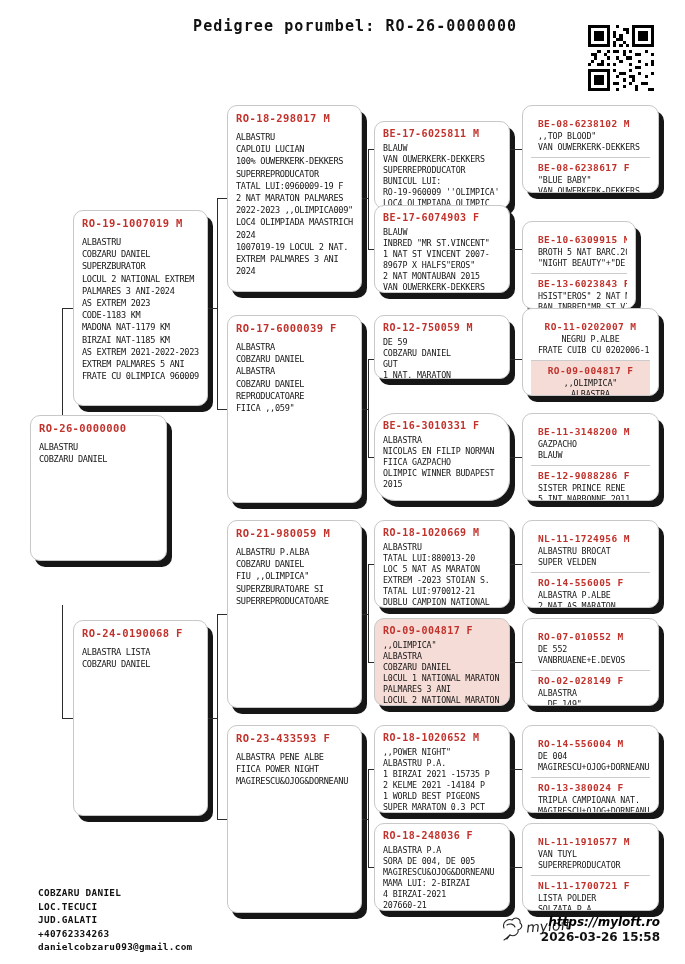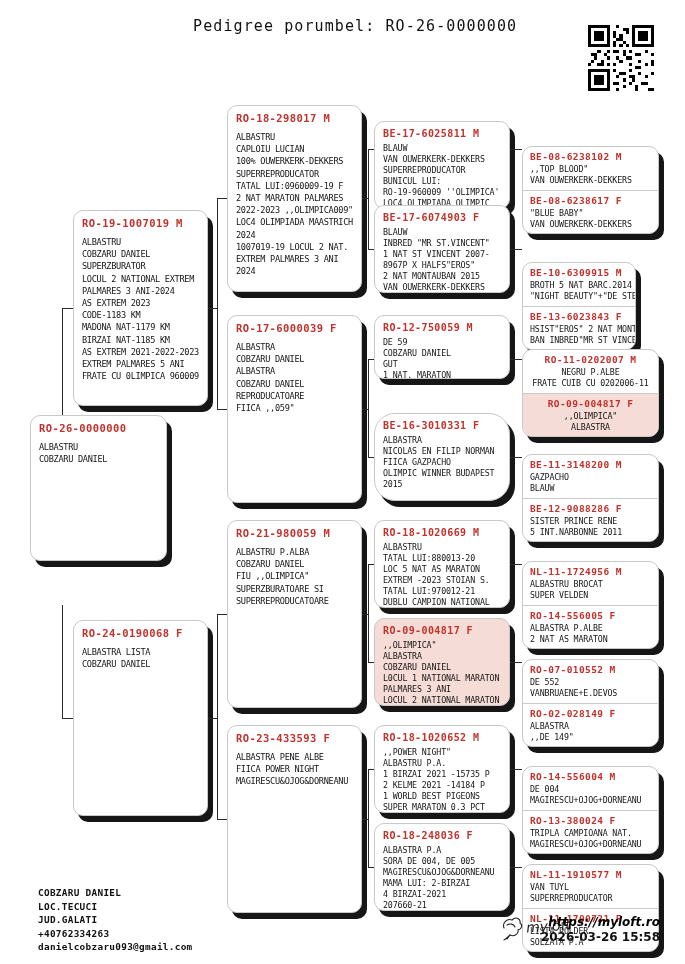--- a/index.html
+++ b/index.html
@@ -1,30 +1,30 @@
 <!DOCTYPE html>
 <html style="--id-red: #c2322c; --highlight-pink: #f6dcd6; --shadow-dark: #161616; --border-gray: #c8c8c8; --page-num-gray: #c9c9c9;"><head>
 <meta charset="utf-8">
 <style>
   html,body{margin:0;padding:0;background:#ffffff;}
   .page{position:relative;width:685px;height:964px;background:#fff;overflow:hidden;
         font-family:"DejaVu Sans Mono", monospace;color:#111;}
-  .doc-title{position:absolute;left:193px;top:17px;font-size:15px;font-weight:normal;
+  .doc-title{position:absolute;left:193px;top:17px;font-size:15px;font-weight:bold;
              letter-spacing:1.1px;white-space:nowrap;}
   .qr{position:absolute;left:588px;top:25px;width:66px;height:66px;}
   
   .pbox{position:absolute;background:#fff;border:1px solid var(--border-gray);
         border-radius:10px;box-shadow:5px 6px 0 0 var(--shadow-dark);
         padding:6px 8px;box-sizing:border-box;overflow:hidden;}
   .pid{color:var(--id-red);font-weight:bold;font-size:10.5px;letter-spacing:.4px;
        margin-bottom:7px;white-space:nowrap;}
   .ptext{font-size:8.6px;line-height:12.2px;letter-spacing:-0.3px;white-space:pre;color:#141414;}
   .g4 .pid{font-size:10px;margin-bottom:4px;}
   .g4 .ptext{font-size:8.3px;line-height:11px;letter-spacing:-0.15px;}
-  .g5{padding:0;margin-top:41px;}
+  .g5{padding:8px;}
   .g5 .entry{padding:4px 7px 3px;height:43px;box-sizing:border-box;overflow:hidden;}
   .g5 .entry + .entry{border-top:1px solid #ccc;}
   .g5 .pid{font-size:9.5px;margin-bottom:2px;}
   .g5 .ptext{font-size:8.3px;line-height:10.6px;letter-spacing:-0.15px;}
   .pink{background:var(--highlight-pink);}
   .entry.pink{border-radius:0 0 9px 9px;}
   .conn{position:absolute;background:#2b2b2b;}
   .conn.h{height:1px;}
   .conn.v{width:1px;}
   .owner{position:absolute;left:38px;top:886px;font-size:9.4px;font-weight:bold;

